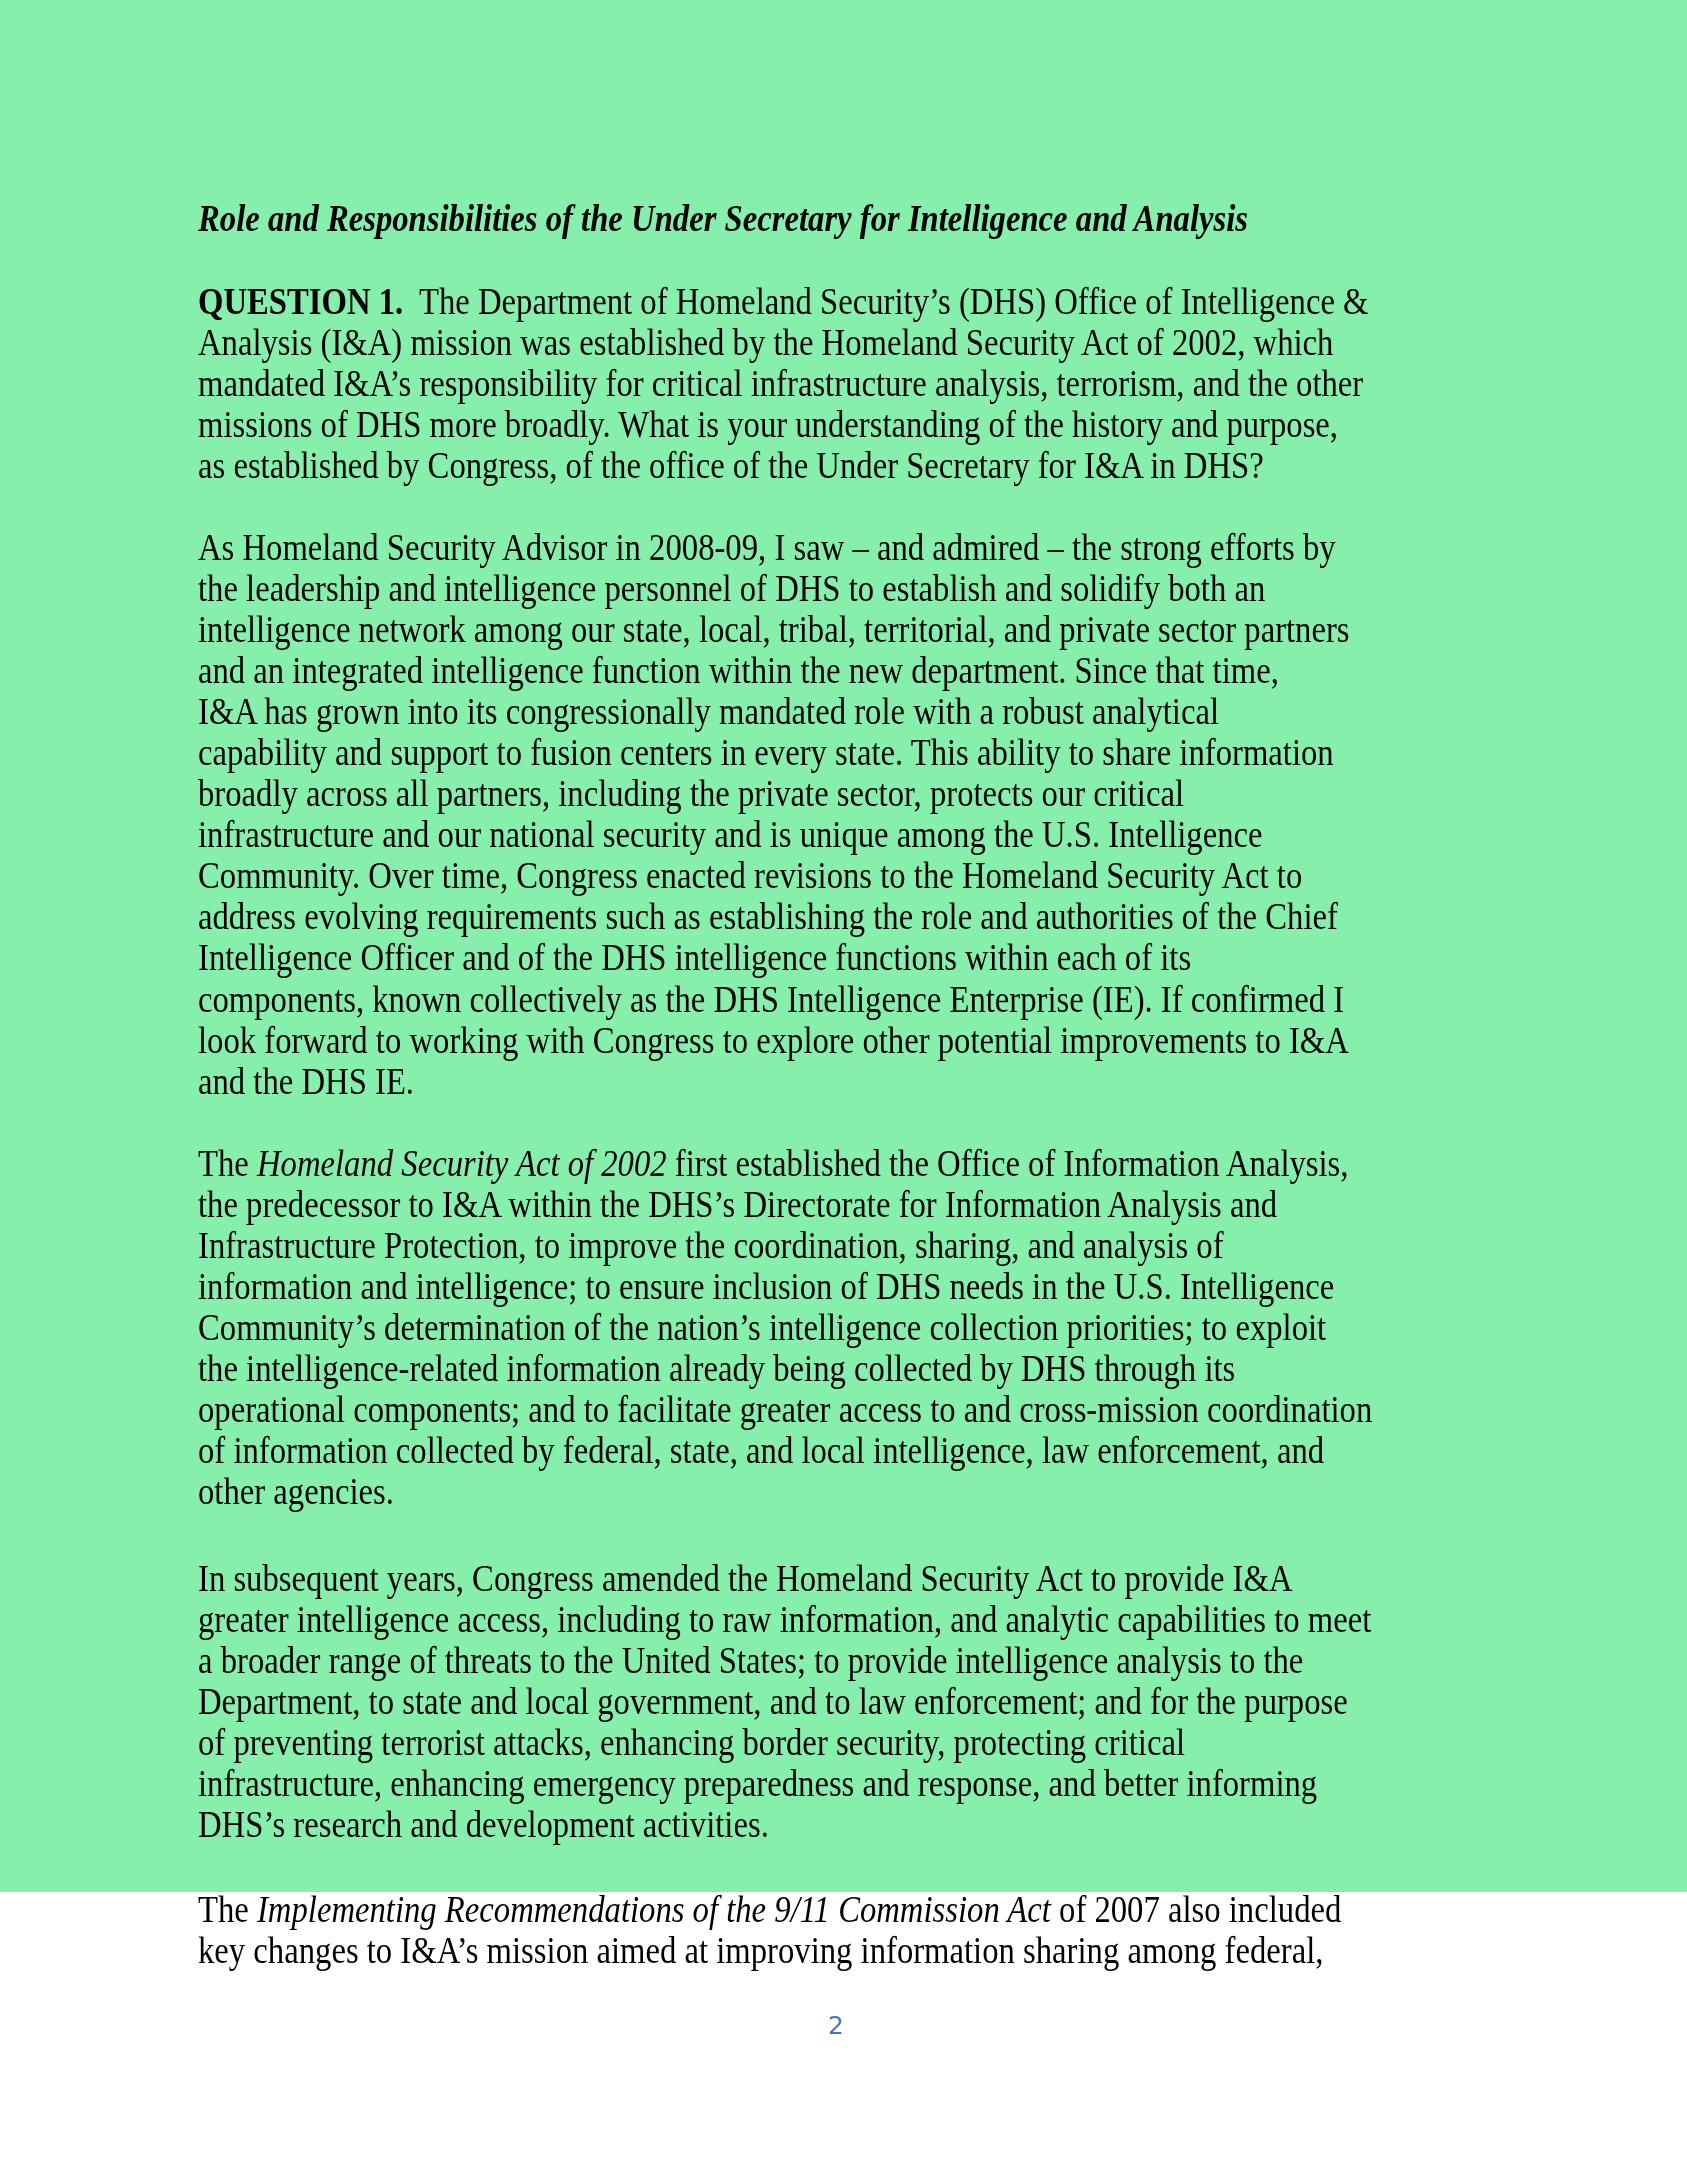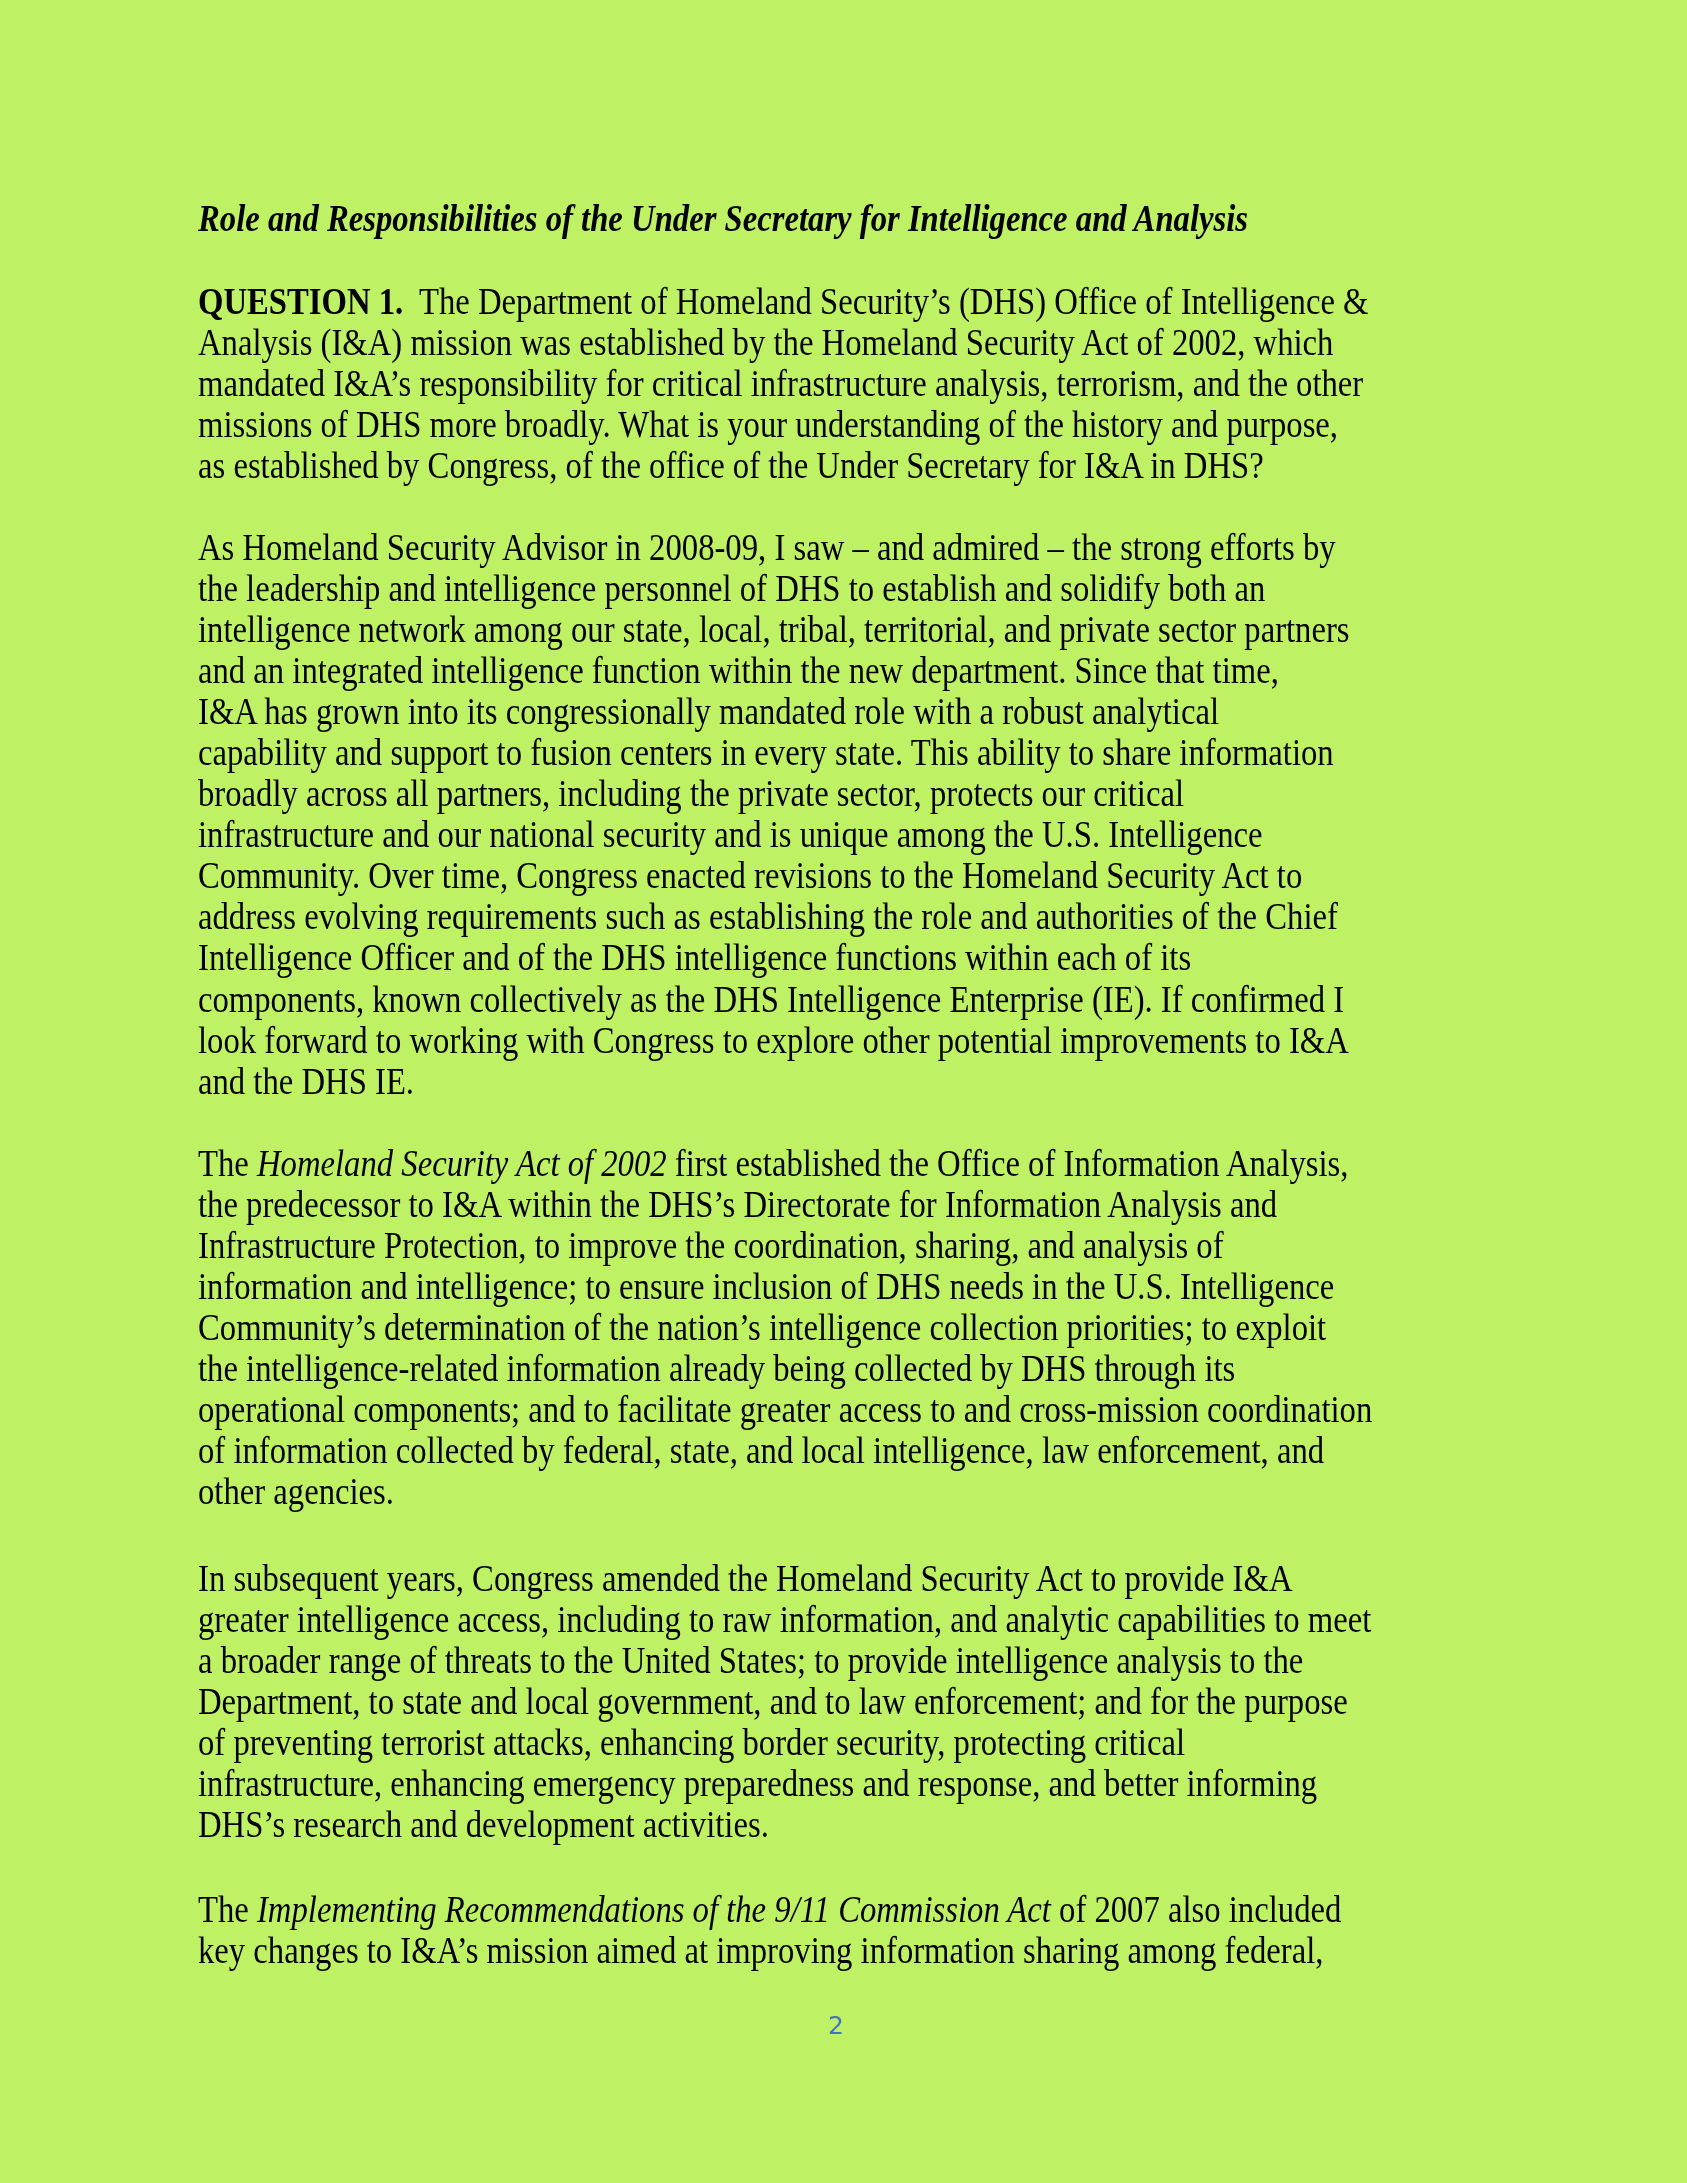--- a/index.html
+++ b/index.html
@@ -1,17 +1,17 @@
 <!DOCTYPE html>
 <html style="font-size:10.6px"><head>
 <meta charset="utf-8">
 <style>
   html, body { margin: 0; padding: 0; background: #ffffff; }
   body { width: 1687px; height: 2183px; position: relative; overflow: hidden; }
-  .page { position: absolute; left: 0; top: 0; width: 1687px; height: 2183px; background: #bef264; }
+  .page { position: absolute; left: 0; top: 0; width: 1687px; height: 1892px; background: #86efac; }
   .line {
     position: absolute;
     left: 198px;
     font-family: "Liberation Serif", serif;
     font-size: 38px;
     line-height: 41px;
     color: #000;
     white-space: nowrap;
     transform-origin: 0 0;
     transform: scaleX(0.86);

